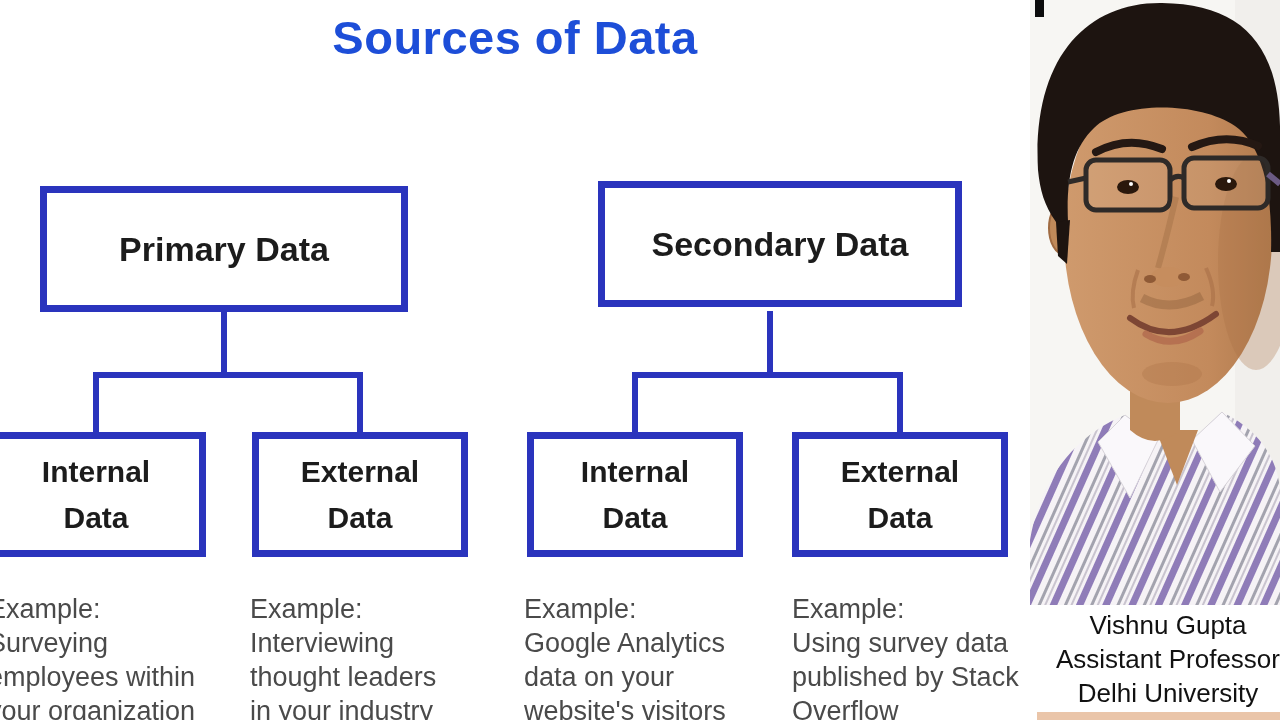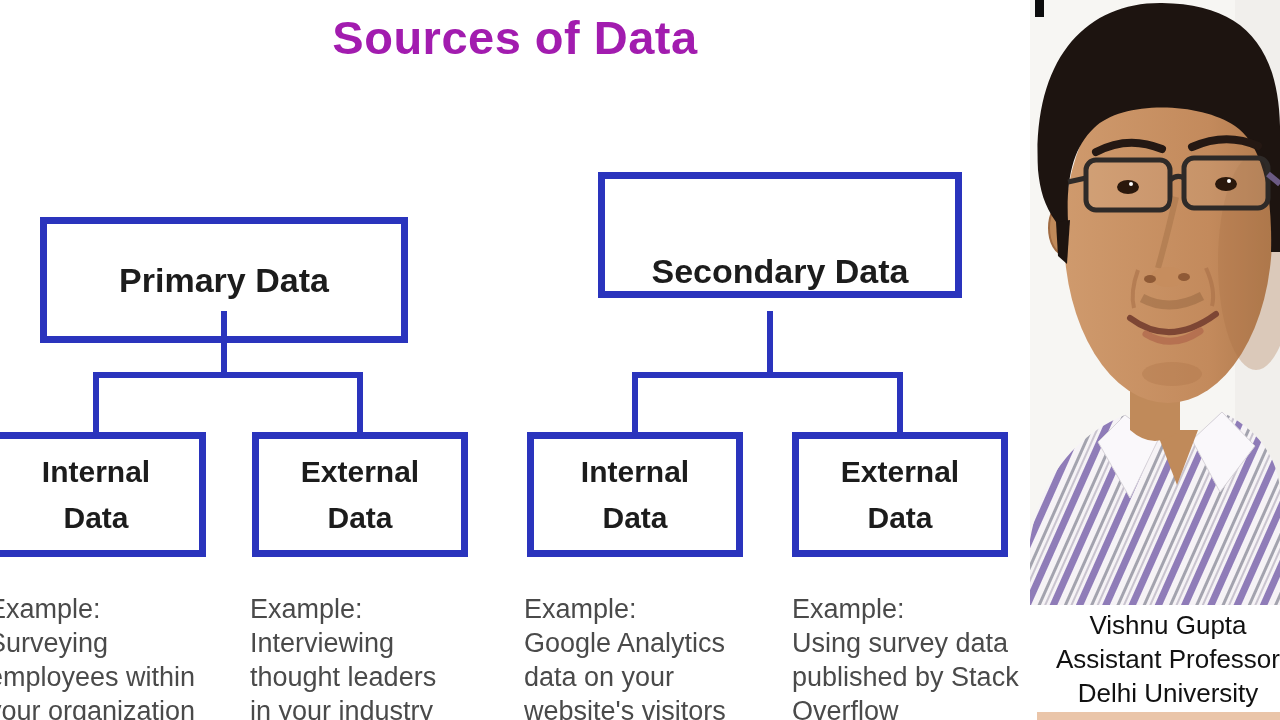--- a/index.html
+++ b/index.html
@@ -9,21 +9,21 @@
     --caption-text:#111111;
     --photo-strip:#eac5a9;
   }
   html,body{margin:0;padding:0;background:#ffffff;}
   .stage{
     position:relative;width:1280px;height:720px;background:#ffffff;
     overflow:hidden;font-family:"Liberation Sans",sans-serif;
   }
   .page-title{
     position:absolute;left:0;top:10px;width:1030px;text-align:center;
-    font-size:47px;font-weight:700;color:#a21caf;letter-spacing:0.5px;
+    font-size:47px;font-weight:700;color:#1d4ed8;letter-spacing:0.5px;
   }
   .node{
     position:absolute;border:7px solid var(--box-border);background:#ffffff;
     display:flex;align-items:center;justify-content:center;box-sizing:border-box;
     color:var(--box-text);font-weight:700;text-align:center;
   }
   .node-parent{font-size:34px;}
   .node-child{font-size:30px;line-height:46px;}
   .node span{white-space:pre-line;}
   .conn{position:absolute;background:var(--box-border);}
@@ -40,24 +40,24 @@
   }
   .bottom-strip{position:absolute;left:7px;top:712px;width:243px;height:8px;background:var(--photo-strip);}
 </style>
 </head>
 <body>
 
 <div class="stage">
 
   <div class="page-title">Sources of Data</div>
 
-  <div class="node node-parent" style="left:40px;top:186px;width:368px;height:126px;margin-top:31px;">
+  <div class="node node-parent" style="left:40px;top:186px;width:368px;height:126px;">
     <span>Primary Data</span>
   </div>
-  <div class="node node-parent" style="left:598px;top:172px;width:364px;height:126px;align-items:flex-end;">
+  <div class="node node-parent" style="left:598px;top:181px;width:364px;height:126px;">
     <span>Secondary Data</span>
   </div>
 
   <div class="conn" style="left:221px;top:311px;width:6px;height:64px;"></div>
   <div class="conn" style="left:93px;top:372px;width:270px;height:6px;"></div>
   <div class="conn" style="left:93px;top:375px;width:6px;height:57px;"></div>
   <div class="conn" style="left:357px;top:375px;width:6px;height:57px;"></div>
 
   <div class="conn" style="left:767px;top:311px;width:6px;height:64px;"></div>
   <div class="conn" style="left:632px;top:372px;width:271px;height:6px;"></div>

